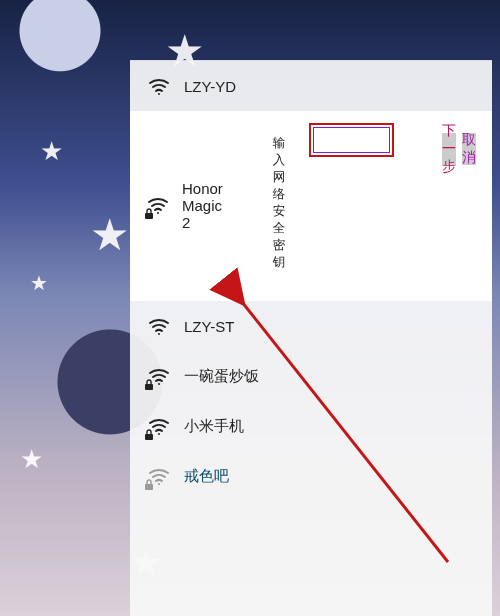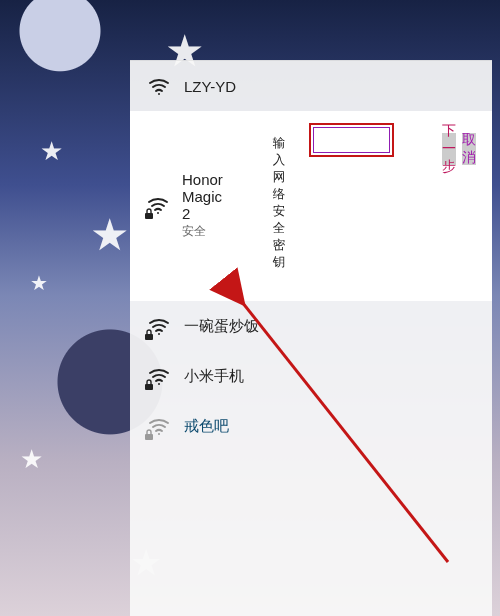--- a/index.html
+++ b/index.html
@@ -83,37 +83,49 @@
                 <circle cx="12" cy="20" r="1" fill="#222" stroke="none"></circle>
               </g>
             </svg>
           <svg class="lock" viewBox="0 0 12 12">
               <rect x="2" y="5" width="8" height="6" rx="1" fill="#222"></rect>
               <path d="M4 5V3a2 2 0 0 1 4 0v2" fill="none" stroke="#222" stroke-width="1.4"></path>
             </svg>
         </span>
         <div>
           <div class="nm">Honor Magic 2</div>
-          <div class="sub">安全</div>
         </div>
       </div>
       <div class="prompt">输入网络安全密钥</div>
       <div class="pw">
         <input type="text" style="">
       </div>
       <div class="btnrow">
         <div class="btn">
             <span>下一步</span>
           </div>
         <div class="btn">
             <span>取消</span>
           </div>
       </div>
     </div>
 
+    <div class="item">
+      <span class="iconwrap">
+        <svg class="sig" viewBox="0 0 24 24">
+            <g fill="none" stroke="#222" stroke-width="2" stroke-linecap="round">
+              <path d="M3 9a15 15 0 0 1 18 0"></path>
+              <path d="M6 13a10 10 0 0 1 12 0"></path>
+              <path d="M9 17a5 5 0 0 1 6 0"></path>
+              <circle cx="12" cy="20" r="1" fill="#222" stroke="none"></circle>
+            </g>
+          </svg>
+      </span>
+      <span class="nm">LZY-ST</span>
+    </div>
 
     <div class="item">
       <span class="iconwrap">
         <svg class="sig" viewBox="0 0 24 24">
             <g fill="none" stroke="#222" stroke-width="2" stroke-linecap="round">
               <path d="M3 9a15 15 0 0 1 18 0"></path>
               <path d="M6 13a10 10 0 0 1 12 0"></path>
               <path d="M9 17a5 5 0 0 1 6 0"></path>
               <circle cx="12" cy="20" r="1" fill="#222" stroke="none"></circle>
             </g>

